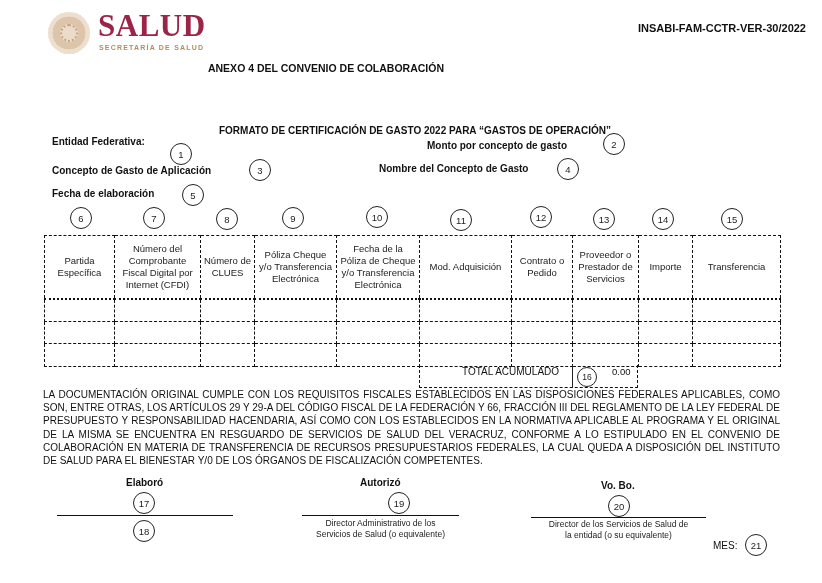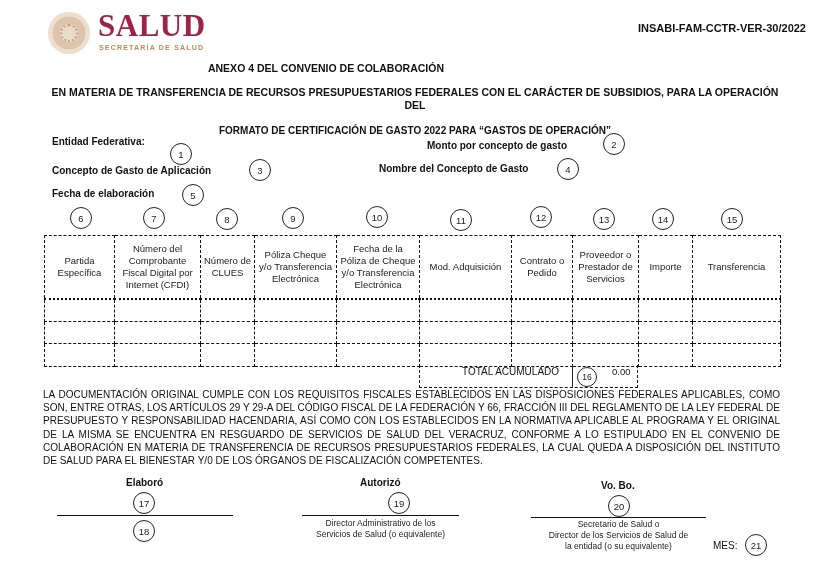--- a/index.html
+++ b/index.html
@@ -54,21 +54,20 @@
 
 <div class="abs seal">
     <div class="seal-inner"></div>
   </div>
 <div class="abs brand">SALUD</div>
 <div class="abs brand-sub">SECRETARÍA DE SALUD</div>
 <div class="abs docid">INSABI-FAM-CCTR-VER-30/2022</div>
 
 <div class="abs title1">ANEXO 4 DEL CONVENIO DE COLABORACIÓN</div>
 <div class="abs title2">
-  <div>EN MATERIA DE TRANSFERENCIA DE RECURSOS PRESUPUESTARIOS FEDERALES CON EL CARÁCTER DE SUBSIDIOS, PARA LA OPERACIÓN DEL</div>
 </div>
 <div class="abs title3">FORMATO DE CERTIFICACIÓN DE GASTO 2022 PARA “GASTOS DE OPERACIÓN”</div>
 
 <div class="abs lbl" style="left:52px;top:136px;">Entidad Federativa:</div>
 <div class="circ" style="left:170px;top:143px;">1</div>
 
 <div class="abs lbl" style="left:427px;top:140px;">Monto por concepto de gasto</div>
 <div class="circ" style="left:603px;top:133px;">2</div>
 
 <div class="abs lbl" style="left:52px;top:165px;">Concepto de Gasto de Aplicación</div>
@@ -174,19 +173,18 @@
 <div class="sig-line" style="left:302px;top:515px;width:157px;"></div>
 <div class="abs sig-caption" style="left:302px;top:518px;width:157px;">
   <div>Director Administrativo de los</div>
   <div>Servicios de Salud (o equivalente)</div>
 </div>
 
 <div class="abs sig-title" style="left:601px;top:480px;">Vo. Bo.</div>
 <div class="circ" style="left:608px;top:495px;">20</div>
 <div class="sig-line" style="left:531px;top:517px;width:175px;"></div>
 <div class="abs sig-caption" style="left:531px;top:519px;width:175px;">
-  <div>Secretario de Salud o</div>
   <div>Director de los Servicios de Salud de</div>
   <div>la entidad (o su equivalente)</div>
 </div>
 
 <div class="abs mes">MES:</div>
 <div class="circ" style="left:745px;top:534px;">21</div>
 
 </body></html>

